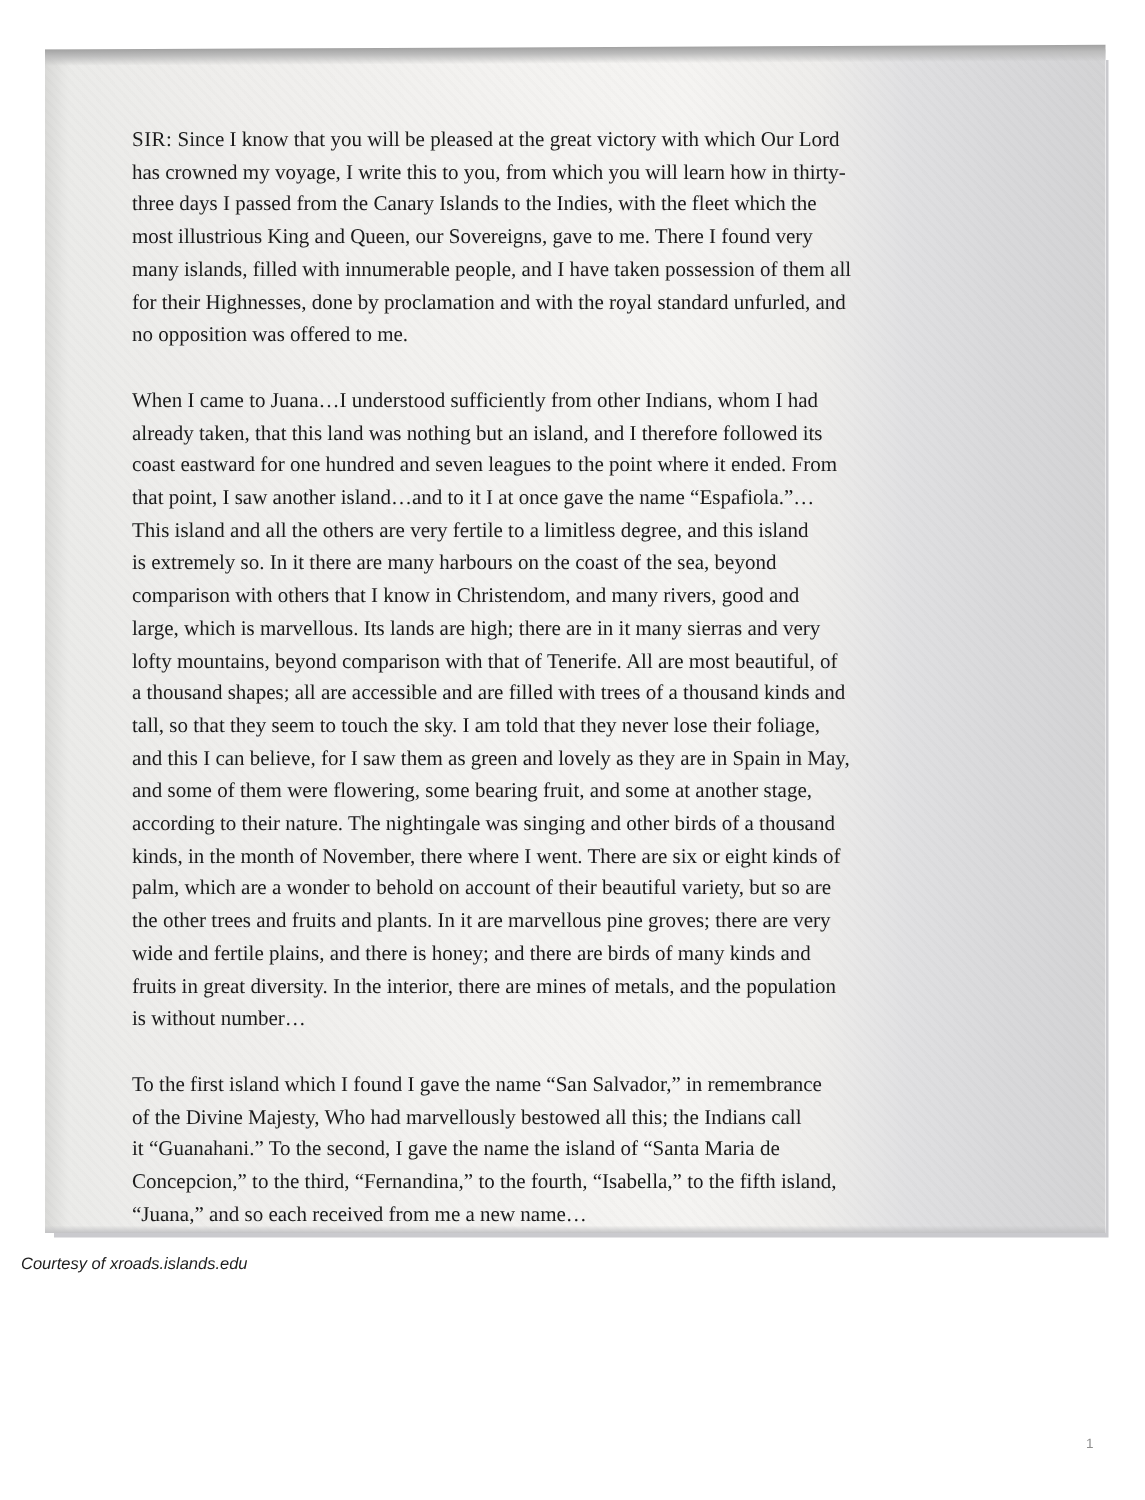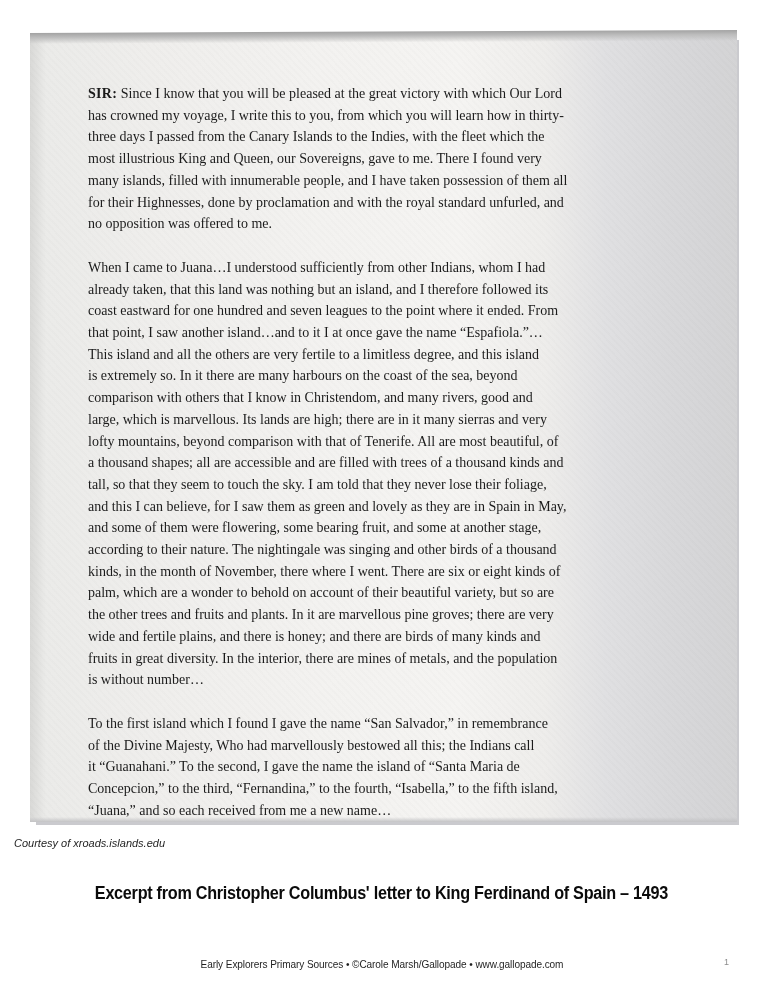--- a/index.html
+++ b/index.html
@@ -48,21 +48,21 @@
   .letter {
     position: absolute;
     left: 58px;
     top: 50px;
     width: 608px;
     color: #1b1b1b;
     font-size: 14px;
     line-height: 21.7px;
   }
   .letter p { margin: 0 0 22px 0; }
-  .salutation { font-weight: bold; letter-spacing: 0.3px; }
+  .salutation { font-weight: normal; letter-spacing: 0.3px; }
   .line-block { white-space: pre-line; }
 
   
   .caption {
     position: absolute;
     left: 14px;
     top: 837px;
     font-family: "Liberation Sans", sans-serif;
     font-style: italic;
     font-size: 11px;
@@ -148,22 +148,16 @@
       <p><span class="line-block">To the first island which I found I gave the name “San Salvador,” in remembrance
 of the Divine Majesty, Who had marvellously bestowed all this; the Indians call
 it “Guanahani.” To the second, I gave the name the island of “Santa Maria de
 Concepcion,” to the third, “Fernandina,” to the fourth, “Isabella,” to the fifth island,
 “Juana,” and so each received from me a new name…</span></p>
     </div>
   </div>
 
   <div class="caption">Courtesy of xroads.islands.edu</div>
 
-  <div class="title-row">
-    <span class="title">Excerpt from Christopher Columbus' letter to King Ferdinand of Spain – 1493</span>
-  </div>
 
-  <div class="footer">
-    <span class="footer-text">Early Explorers Primary Sources • ©Carole Marsh/Gallopade • www.gallopade.com</span>
-  </div>
   <div class="page-number">1</div>
 
 </div>
 
 </body></html>

